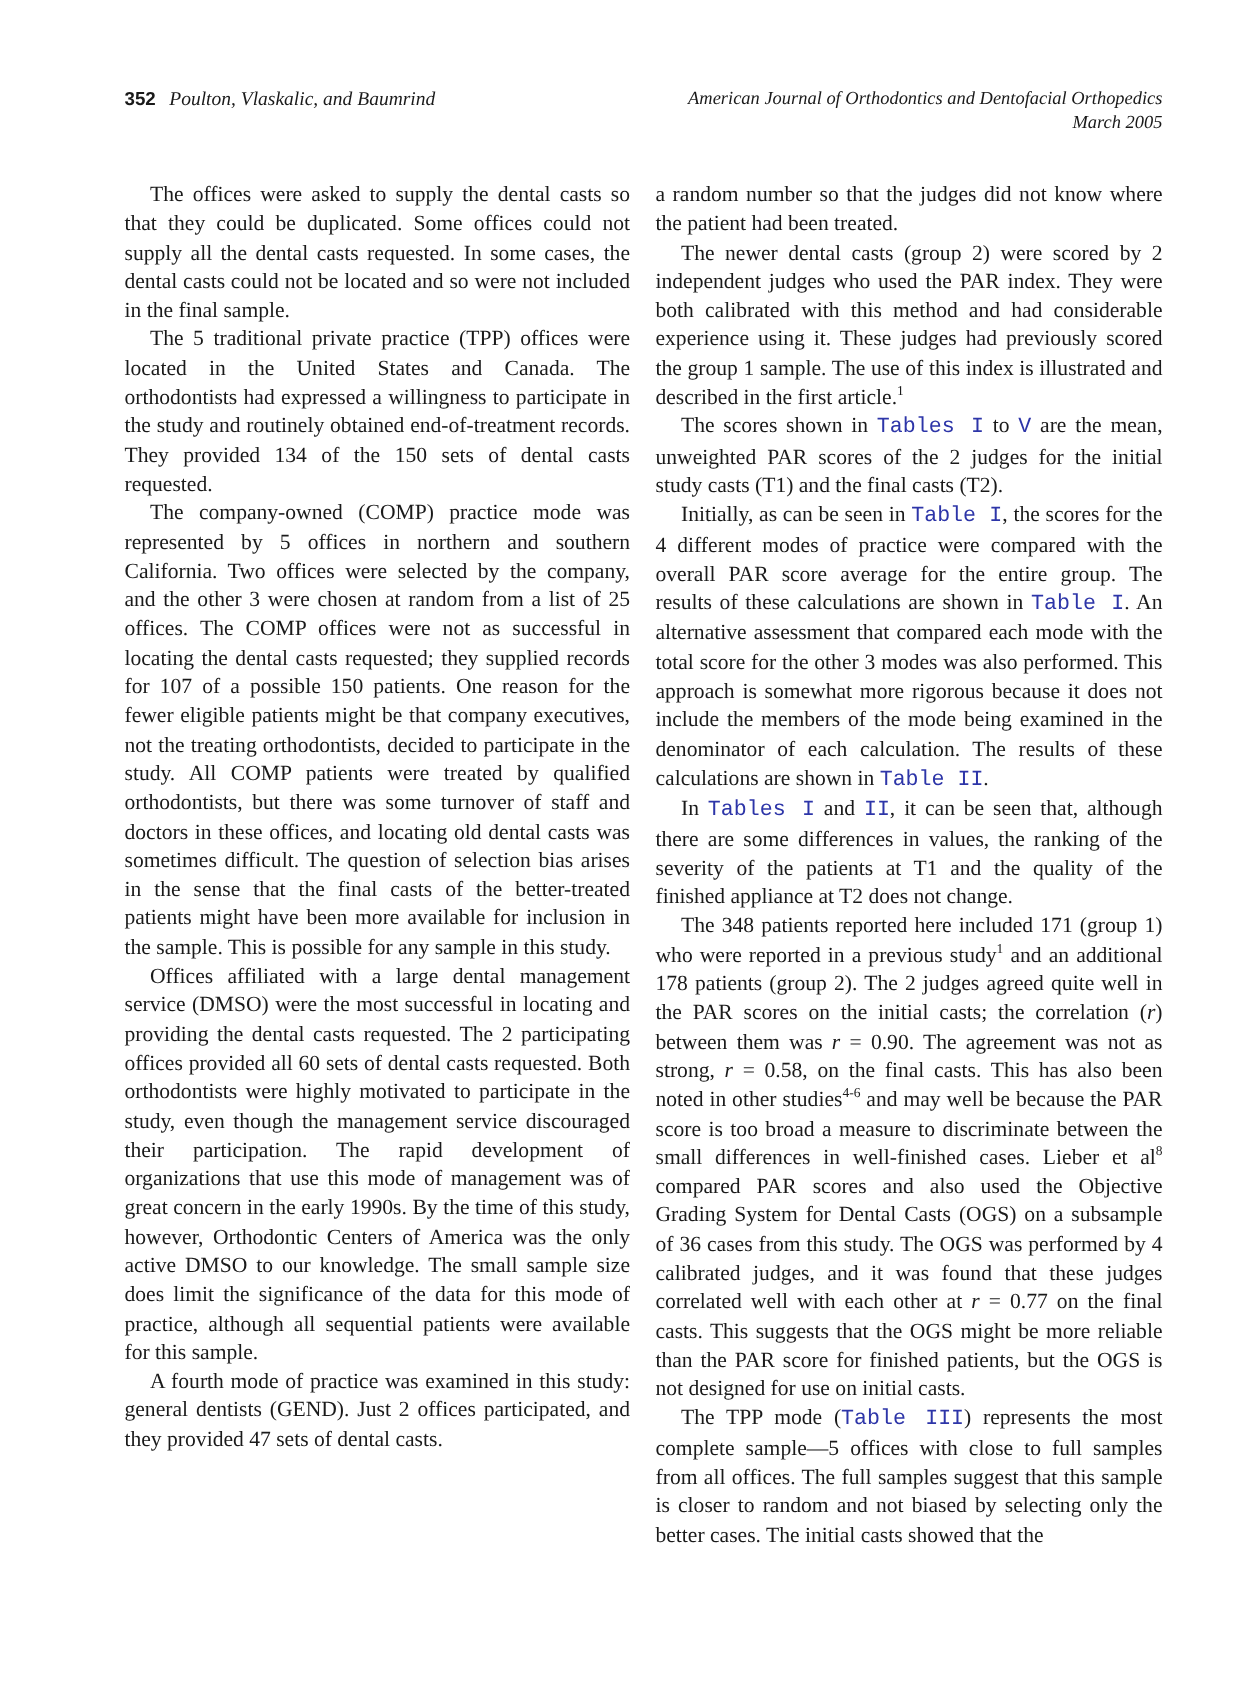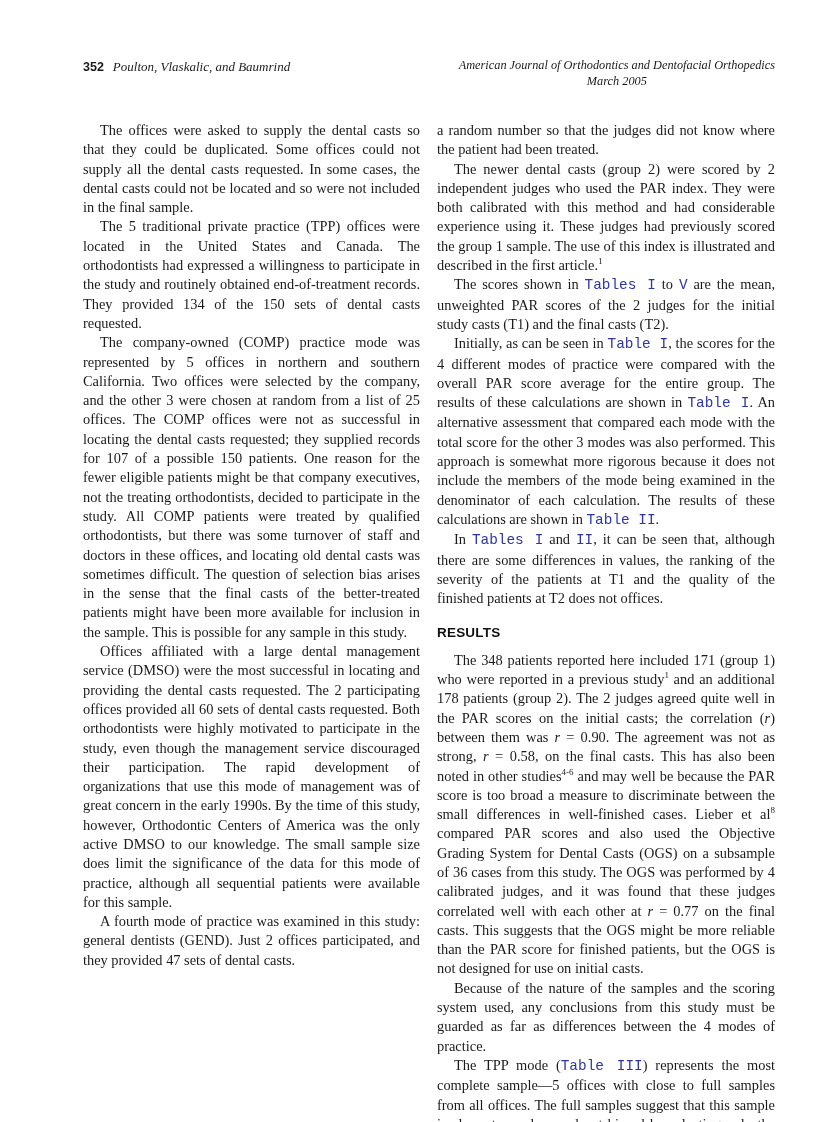--- a/index.html
+++ b/index.html
@@ -28,21 +28,21 @@
     font-weight: bold;
     font-size: 12.5px;
     margin-right: 9px;
     margin-top: 26px;
   }
   .authors {
     font-style: italic;
     font-size: 13px;
   }
   .header-right {
-    text-align: center;
+    text-align: right;
     font-style: italic;
     font-size: 12.3px;
     line-height: 16px;
   }
   .col {
     position: absolute;
     top: 121px;
     width: 337px;
     text-align: justify;
     font-size: 14.4px;
@@ -95,21 +95,19 @@
         <p class="para indent"><span>The 5 traditional private practice (TPP) offices were located in the United States and Canada. The orthodontists had expressed a willingness to participate in the study and routinely obtained end-of-treatment records. They provided 134 of the 150 sets of dental casts requested.</span></p>
         <p class="para indent"><span>The company-owned (COMP) practice mode was represented by 5 offices in northern and southern California. Two offices were selected by the company, and the other 3 were chosen at random from a list of 25 offices. The COMP offices were not as successful in locating the dental casts requested; they supplied records for 107 of a possible 150 patients. One reason for the fewer eligible patients might be that company executives, not the treating orthodontists, decided to participate in the study. All COMP patients were treated by qualified orthodontists, but there was some turnover of staff and doctors in these offices, and locating old dental casts was sometimes difficult. The question of selection bias arises in the sense that the final casts of the better-treated patients might have been more available for inclusion in the sample. This is possible for any sample in this study.</span></p>
         <p class="para indent"><span>Offices affiliated with a large dental management service (DMSO) were the most successful in locating and providing the dental casts requested. The 2 participating offices provided all 60 sets of dental casts requested. Both orthodontists were highly motivated to participate in the study, even though the management service discouraged their participation. The rapid development of organizations that use this mode of management was of great concern in the early 1990s. By the time of this study, however, Orthodontic Centers of America was the only active DMSO to our knowledge. The small sample size does limit the significance of the data for this mode of practice, although all sequential patients were available for this sample.</span></p>
         <p class="para indent"><span>A fourth mode of practice was examined in this study: general dentists (GEND). Just 2 offices participated, and they provided 47 sets of dental casts.</span></p>
       </div>
     <div class="col col-right" id="col-right">
         <p class="para"><span>a random number so that the judges did not know where the patient had been treated.</span></p>
         <p class="para indent"><span>The newer dental casts (group 2) were scored by 2 independent judges who used the PAR index. They were both calibrated with this method and had considerable experience using it. These judges had previously scored the group 1 sample. The use of this index is illustrated and described in the first article.</span><sup class="ref-sup">1</sup></p>
         <p class="para indent"><span>The scores shown in </span><a class="xref">Tables I</a><span> to </span><a class="xref">V</a><span> are the mean, unweighted PAR scores of the 2 judges for the initial study casts (T1) and the final casts (T2).</span></p>
         <p class="para indent"><span>Initially, as can be seen in </span><a class="xref">Table I</a><span>, the scores for the 4 different modes of practice were compared with the overall PAR score average for the entire group. The results of these calculations are shown in </span><a class="xref">Table I</a><span>. An alternative assessment that compared each mode with the total score for the other 3 modes was also performed. This approach is somewhat more rigorous because it does not include the members of the mode being examined in the denominator of each calculation. The results of these calculations are shown in </span><a class="xref">Table II</a><span>.</span></p>
-        <p class="para indent"><span>In </span><a class="xref">Tables I</a><span> and </span><a class="xref">II</a><span>, it can be seen that, although there are some differences in values, the ranking of the severity of the patients at T1 and the quality of the finished patients at T2 does not offices.</span></p>
-        <h2 class="section-heading">RESULTS</h2>
+        <p class="para indent"><span>In </span><a class="xref">Tables I</a><span> and </span><a class="xref">II</a><span>, it can be seen that, although there are some differences in values, the ranking of the severity of the patients at T1 and the quality of the finished appliance at T2 does not change.</span></p>
         <p class="para indent"><span>The 348 patients reported here included 171 (group 1) who were reported in a previous study</span><sup class="ref-sup">1</sup><span> and an additional 178 patients (group 2). The 2 judges agreed quite well in the PAR scores on the initial casts; the correlation (</span><i>r</i><span>) between them was </span><i>r</i><span> = 0.90. The agreement was not as strong, </span><i>r</i><span> = 0.58, on the final casts. This has also been noted in other studies</span><sup class="ref-sup">4-6</sup><span> and may well be because the PAR score is too broad a measure to discriminate between the small differences in well-finished cases. Lieber et al</span><sup class="ref-sup">8</sup><span> compared PAR scores and also used the Objective Grading System for Dental Casts (OGS) on a subsample of 36 cases from this study. The OGS was performed by 4 calibrated judges, and it was found that these judges correlated well with each other at </span><i>r</i><span> = 0.77 on the final casts. This suggests that the OGS might be more reliable than the PAR score for finished patients, but the OGS is not designed for use on initial casts.</span></p>
-        <p class="para indent"><span>Because of the nature of the samples and the scoring system used, any conclusions from this study must be guarded as far as differences between the 4 modes of practice.</span></p>
         <p class="para indent"><span>The TPP mode (</span><a class="xref">Table III</a><span>) represents the most complete sample—5 offices with close to full samples from all offices. The full samples suggest that this sample is closer to random and not biased by selecting only the better cases. The initial casts showed that the</span></p>
       </div>
   </main>
 
 </div>
 
 </body></html>

